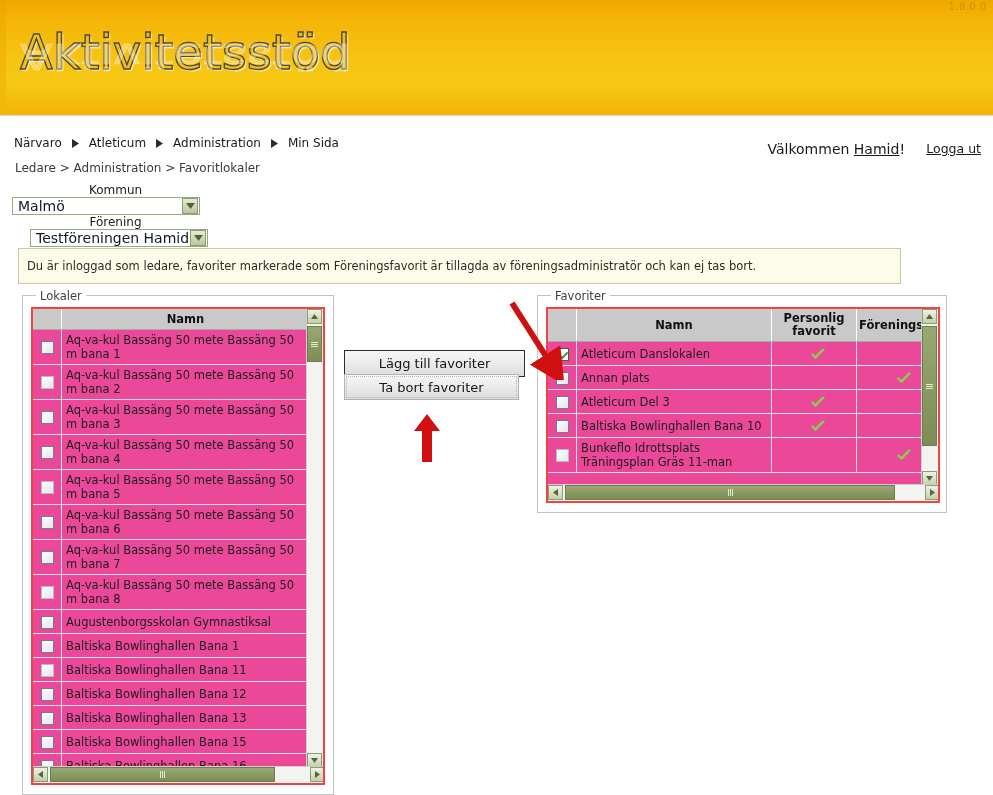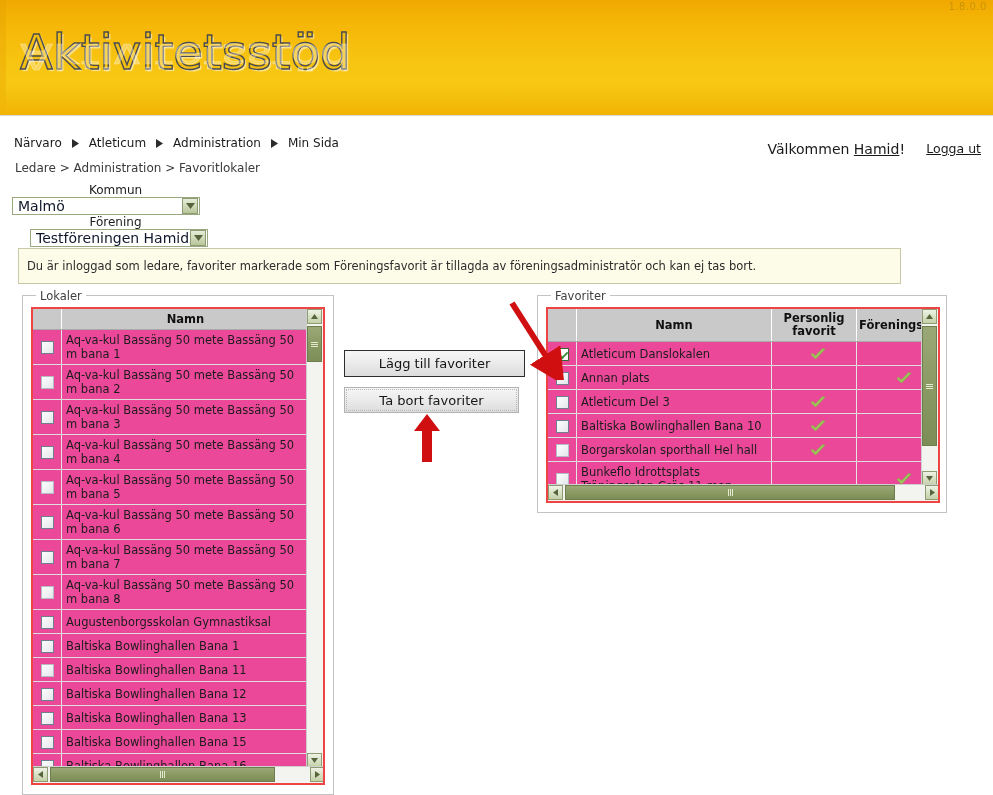--- a/index.html
+++ b/index.html
@@ -320,21 +320,21 @@
     display: flex;
     align-items: center;
     justify-content: center;
   }
   #btn-add {
     left: 344px; top: 350px;
     width: 181px; height: 27px;
     border: 1px solid #2d2d2d;
   }
   #btn-remove {
-    left: 344px; top: 387px;
+    left: 344px; top: 374px;
     width: 175px; height: 26px;
     border: 1px solid #b2b2b2;
     outline: 1px dotted #b9b9b9;
     outline-offset: -3px;
   }
 
   
   .arrow-svg {
     position: absolute;
     pointer-events: none;
@@ -564,28 +564,20 @@
           <tr>
             <td class="cb-cell"><span class="cb"></span></td>
             <td style="height: 17px; white-space: nowrap;">Baltiska Bowlinghallen Bana 10</td>
             <td style="text-align: left; padding-left: 12px;"><span class="check-mark"><svg width="16" height="12" viewBox="0 0 16 12">
                   <path d="M1 6.5 L5.5 11 L15 1.2 L12.6 0.6 L5.3 8 L2.6 5.2 Z" fill="#9ccd5a" stroke="#7fb043" stroke-width="0.7"></path>
                 </svg></span></td>
             <td style="text-align: left; padding-left: 10px;"><span class="check-mark"></span></td>
           </tr>
           <tr>
             <td class="cb-cell"><span class="cb faint"></span></td>
-            <td style="height: 17px; white-space: nowrap;">Borgarskolan sporthall Hel hall</td>
-            <td style="text-align: left; padding-left: 12px;"><span class="check-mark"><svg width="16" height="12" viewBox="0 0 16 12">
-                  <path d="M1 6.5 L5.5 11 L15 1.2 L12.6 0.6 L5.3 8 L2.6 5.2 Z" fill="#9ccd5a" stroke="#7fb043" stroke-width="0.7"></path>
-                </svg></span></td>
-            <td style="text-align: left; padding-left: 10px;"><span class="check-mark"></span></td>
-          </tr>
-          <tr>
-            <td class="cb-cell"><span class="cb faint"></span></td>
             <td style="height: 26px;">Bunkeflo Idrottsplats Träningsplan Gräs 11-man</td>
             <td style="text-align: left; padding-left: 12px;"><span class="check-mark"></span></td>
             <td style="text-align: left; padding-left: 10px;"><span class="check-mark"><svg width="16" height="12" viewBox="0 0 16 12">
                   <path d="M1 6.5 L5.5 11 L15 1.2 L12.6 0.6 L5.3 8 L2.6 5.2 Z" fill="#9ccd5a" stroke="#7fb043" stroke-width="0.7"></path>
                 </svg></span></td>
           </tr>
         </tbody>
     </table>
 
     <div class="vscroll" id="vs-favoriter" style="height: 177px;">

